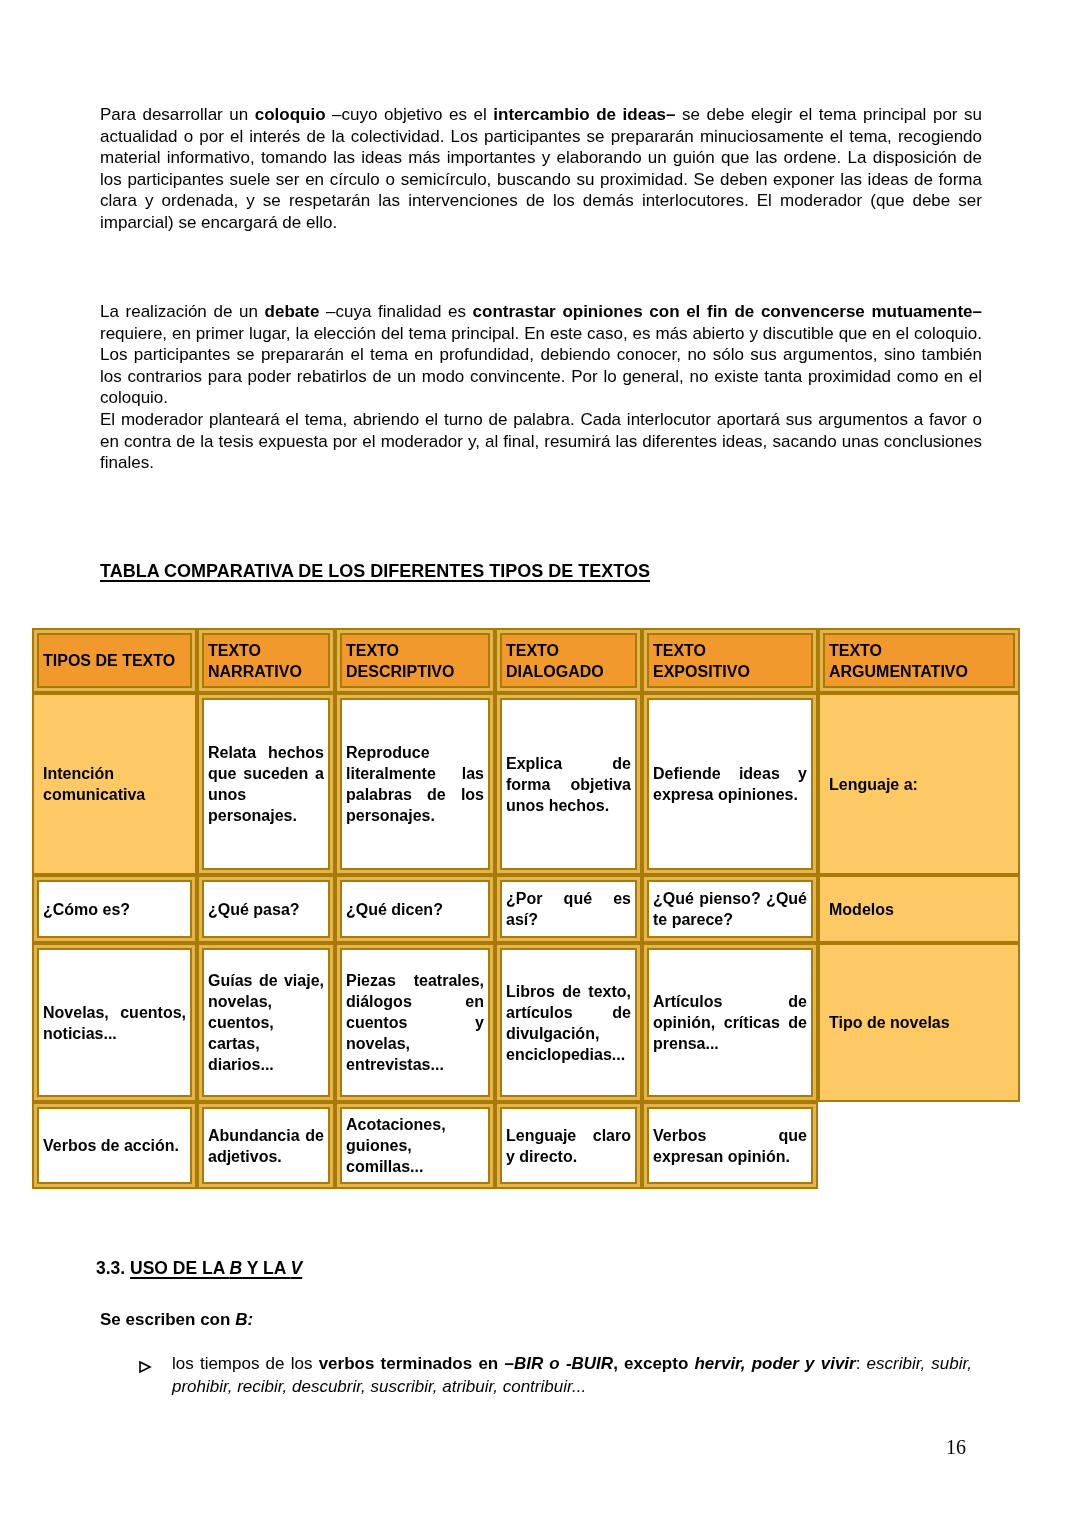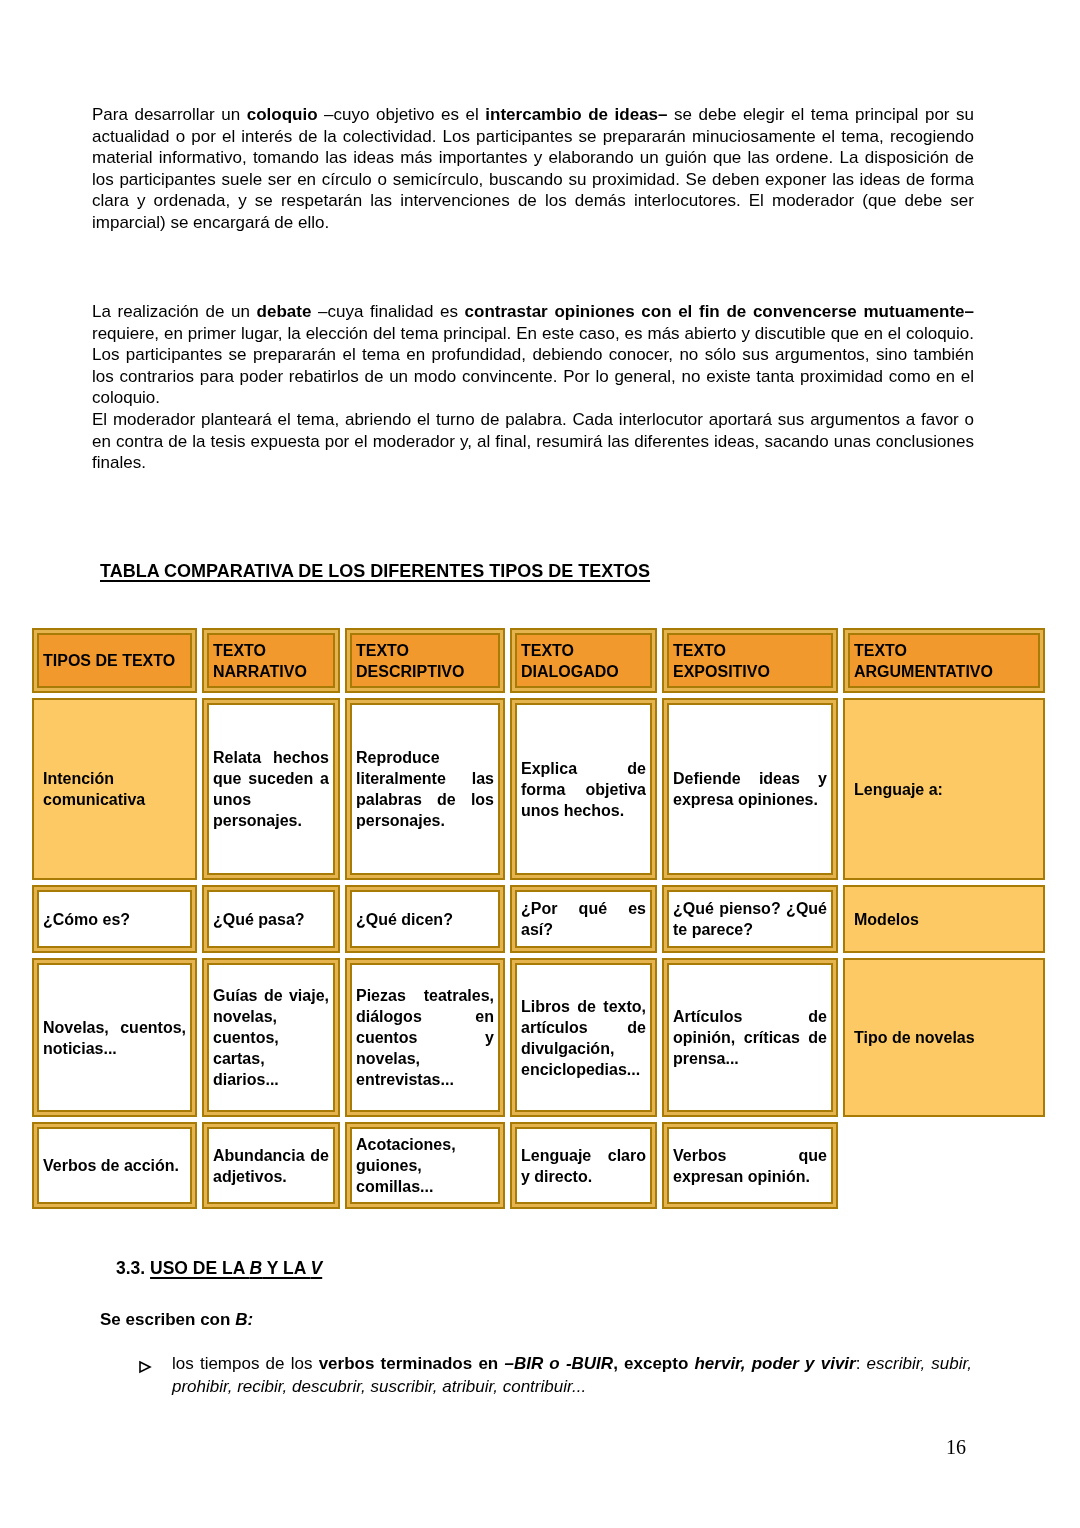--- a/index.html
+++ b/index.html
@@ -10,61 +10,60 @@
     --page_bg:#ffffff;
   }
   html,body{margin:0;padding:0;}
   body{
     width:1080px;height:1528px;position:relative;
     background:var(--page_bg);color:#000;
     font-family:"Liberation Sans", sans-serif;
     overflow:hidden;
   }
   .para{
-    position:absolute;left:92px;width:882px;
+    position:absolute;left:100px;width:882px;
     font-size:17px;line-height:21.6px;text-align:justify;
   }
   .para p{margin:0;}
   #p1{top:104px;}
   #p2{top:301px;}
   .seg-b{font-weight:bold;}
   .seg-i{font-style:italic;}
   .seg-bi{font-weight:bold;font-style:italic;}
   .table-heading{
     position:absolute;left:100px;top:561px;
     font-size:18px;font-weight:bold;
     text-decoration:underline;text-underline-offset:3px;text-decoration-thickness:2px;
   }
   .texts-table{
     position:absolute;left:32px;top:628px;
     display:grid;
     grid-template-columns:165px 138px 160px 147px 176px 202px;
     grid-template-rows:65px 182px 68px 159px 87px;
-    gap:5px;
   }
   .tcell{
     box-sizing:border-box;
     border:2px solid var(--frame_dark);
     background:var(--frame_band);
     padding:3px;
   }
   .tinner{
     box-sizing:border-box;width:100%;height:100%;
     border:2px solid var(--frame_dark);
     background:#fff;
     display:flex;align-items:center;
     padding:1px 4px;
     font-weight:bold;font-size:16px;line-height:21px;
   }
   .tinner > span{width:100%;text-align:justify;}
   .thead .tinner{background:var(--header_fill);}
   .tlabel{background:var(--label_fill);}
   .tlabel .tinner{border-color:transparent;background:transparent;}
   .section-heading{
-    position:absolute;left:116px;top:1258px;
+    position:absolute;left:96px;top:1258px;
     font-size:17.5px;font-weight:bold;
   }
   .section-heading .underlined{
     text-decoration:underline;text-underline-offset:3px;text-decoration-thickness:2px;
   }
   .lead{
     position:absolute;left:100px;top:1310px;
     font-size:17px;
   }
   .bullet{

